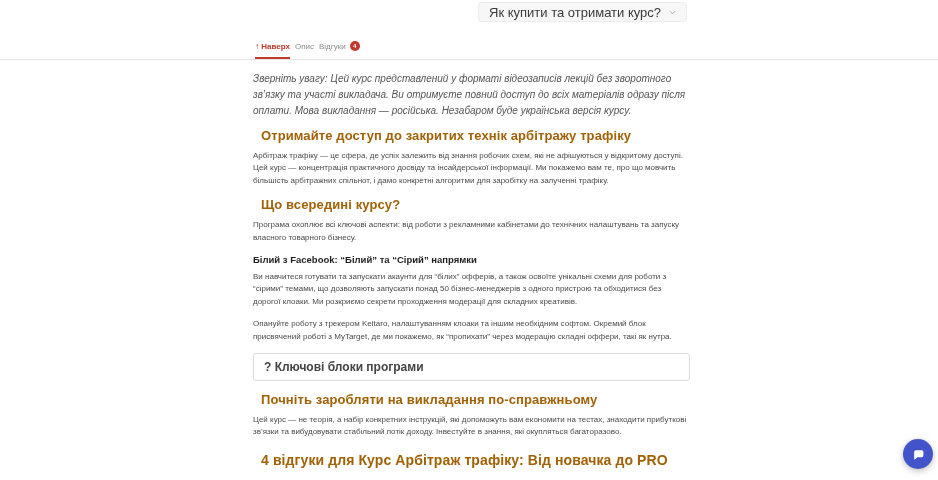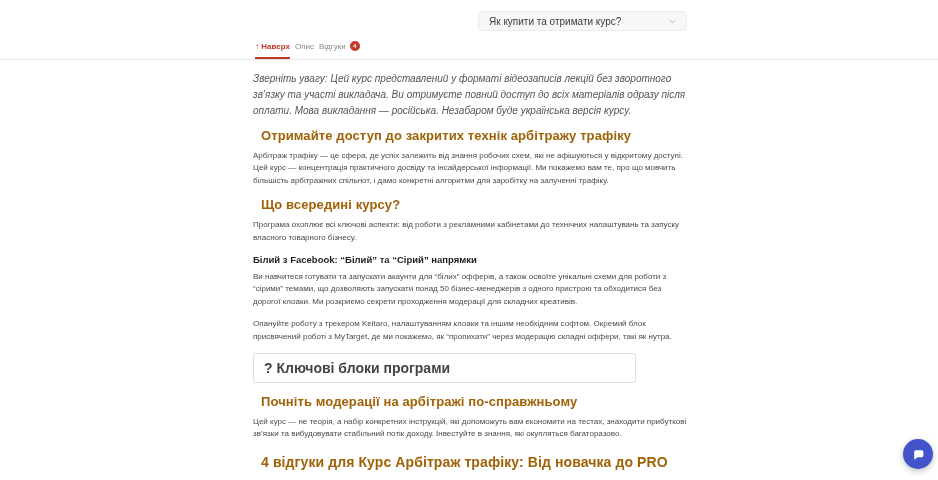--- a/index.html
+++ b/index.html
@@ -2,43 +2,43 @@
 <html><head>
 <meta charset="utf-8">
 <style>
   * { box-sizing: border-box; margin: 0; padding: 0; }
   html, body { background: #fff; }
   body { font-family: "Liberation Sans", "DejaVu Sans", sans-serif; }
   .page { position: relative; width: 938px; height: 480px; background: #fff; overflow: hidden; margin: 0 auto; }
 
   
   .topbar { position: relative; height: 27px; background: #fff; }
-  .faq-toggle { position: absolute; left: 478px; top: 11px; width: 209px; height: 20px;
+  .faq-toggle { position: absolute; left: 478px; top: 2px; width: 209px; height: 20px;
     background: #f7f7f7; border: 1px solid #ececec; border-radius: 4px;
     display: flex; align-items: center; justify-content: space-between;
-    padding: 0 10px; font-size: 10px; color: #3a3a3a; cursor: pointer; }
+    padding: 0 10px; font-size: 13px; color: #3a3a3a; cursor: pointer; }
   .chev { width: 7px; height: 7px; flex: none; opacity: .55; }
 
   
   .tabbar { height: 33px; border-bottom: 1px solid #e6e6e6; display: flex; align-items: flex-end;
     padding-left: 255px; gap: 5px; background: #fff; }
   .tab { font-size: 8px; color: #8a8a8a; padding-bottom: 8px; cursor: pointer; display: inline-flex; align-items: center; gap: 4px; }
   .tab.active { color: #c0392b; font-weight: 700; padding-bottom: 6px; border-bottom: 2px solid #c0392b; }
   .badge-count { display: inline-flex; align-items: center; justify-content: center;
     width: 10px; height: 10px; border-radius: 50%; background: #c0392b; color: #fff;
     font-size: 6px; font-weight: 700; }
 
   
   .main { padding: 11px 0 0 253px; width: 690px; }
   .notice { font-style: italic; font-size: 10px; line-height: 1.6; color: #555; margin-bottom: 9px; width: 437px; }
   .main h2 { font-size: 13px; font-weight: 700; color: #a16207; margin: 7px 8px 7px; letter-spacing: .1px; }
   .main h3 { font-size: 9.5px; font-weight: 700; color: #1f1f1f; margin: 9px 0 6px; }
   .main p { font-size: 8px; line-height: 1.55; color: #4a4a4a; margin: 0 0 10px; width: 437px; }
-  .accordion-box { width: 383px; border: 1px solid #ddd; border-radius: 3px; background: #fff;
-    padding: 6px 10px; font-size: 14px; font-weight: 600; color: #444; margin: 3px 0 11px; cursor: pointer; }
+  .accordion-box { width: 437px; border: 1px solid #ddd; border-radius: 3px; background: #fff;
+    padding: 6px 10px; font-size: 12px; font-weight: 600; color: #444; margin: 3px 0 11px; cursor: pointer; }
   .reviews-title { font-size: 14px !important; margin-top: 13px !important; }
 
   
   .cr-wrap { display: flex; width: 437px; margin-top: 10px; }
   .cr-left { width: 110px; flex: none; }
   .cr-left h4 { font-size: 13px; font-weight: 700; color: #1f1f1f; margin-bottom: 10px; white-space: nowrap; }
 
   .cr-right { flex: 1; padding-top: 2px; padding-left: 12px; }
   .hist-row { display: flex; align-items: center; gap: 7px; margin-bottom: 6px; }
   .hist-stars { width: 28px; flex: none; font-size: 7px; line-height: 1; letter-spacing: -.5px; }
@@ -86,21 +86,21 @@
 
     <h3>Білий з Facebook: “Білий” та “Сірий” напрямки</h3>
     <p>Ви навчитеся готувати та запускати акаунти для “білих” офферів, а також освоїте унікальні схеми для роботи з “сірими” темами, що дозволяють запускати понад 50 бізнес-менеджерів з одного пристрою та обходитися без дорогої клоаки. Ми розкриємо секрети проходження модерації для складних креативів.</p>
 
     <p>Опануйте роботу з трекером Keitaro, налаштуванням клоаки та іншим необхідним софтом. Окремий блок присвячений роботі з MyTarget, де ми покажемо, як “пропихати” через модерацію складні оффери, такі як нутра.</p>
 
     <div class="accordion-box">
       <span>? Ключові блоки програми</span>
     </div>
 
-    <h2>Почніть модерації на арбітражі по-справжньому</h2>
+    <h2>Почніть заробляти на викладання по-справжньому</h2>
     <p>Цей курс — не теорія, а набір конкретних інструкцій, які допоможуть вам економити на тестах, знаходити прибуткові зв’язки та вибудовувати стабільний потік доходу. Інвестуйте в знання, які окупляться багаторазово.</p>
 
     <h2 class="reviews-title">4 відгуки для Курс Арбітраж трафіку: Від новачка до PRO</h2>
 
     <div class="cr-wrap">
       <div class="cr-left">
         <h4>Customer reviews</h4>
 
       </div>
       <div class="cr-right">

